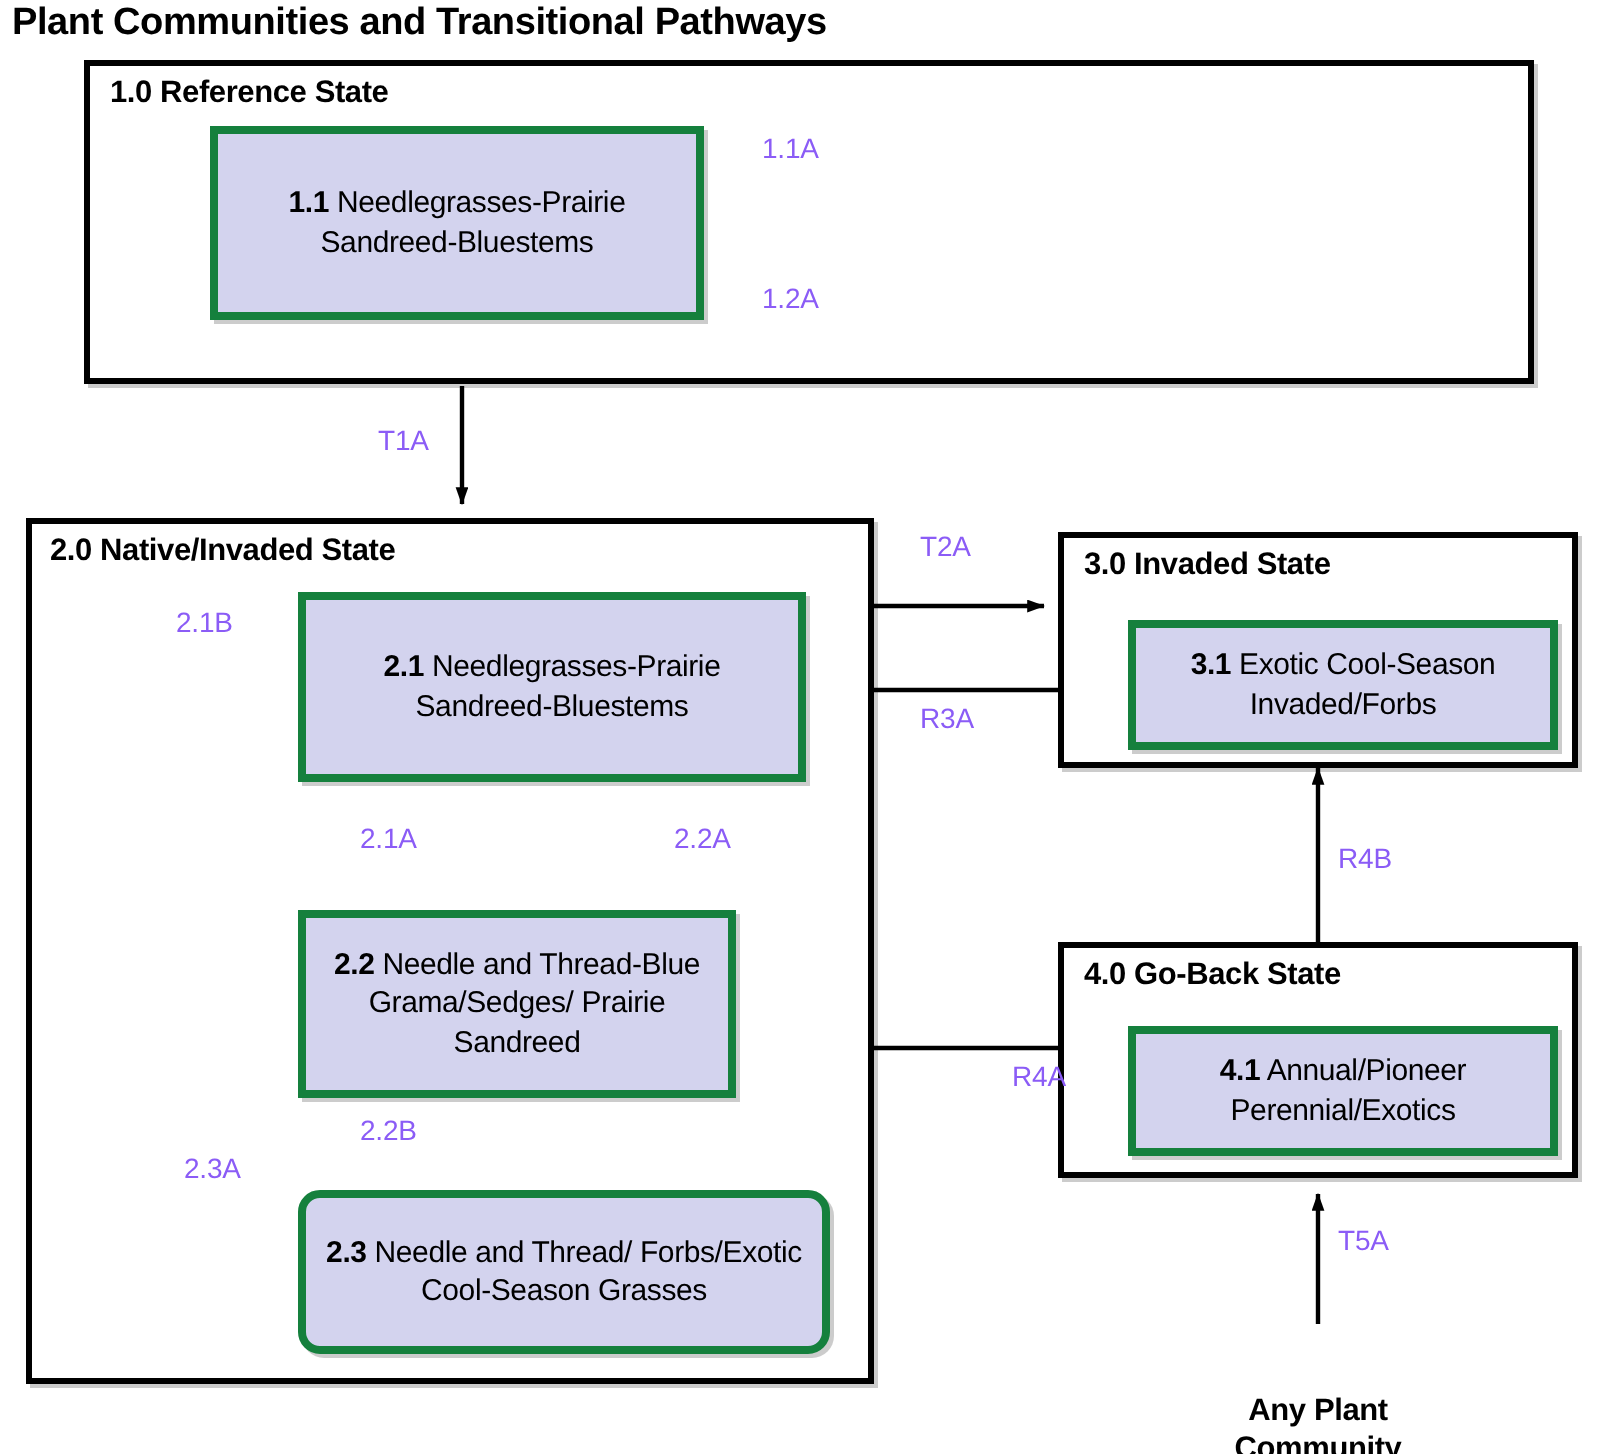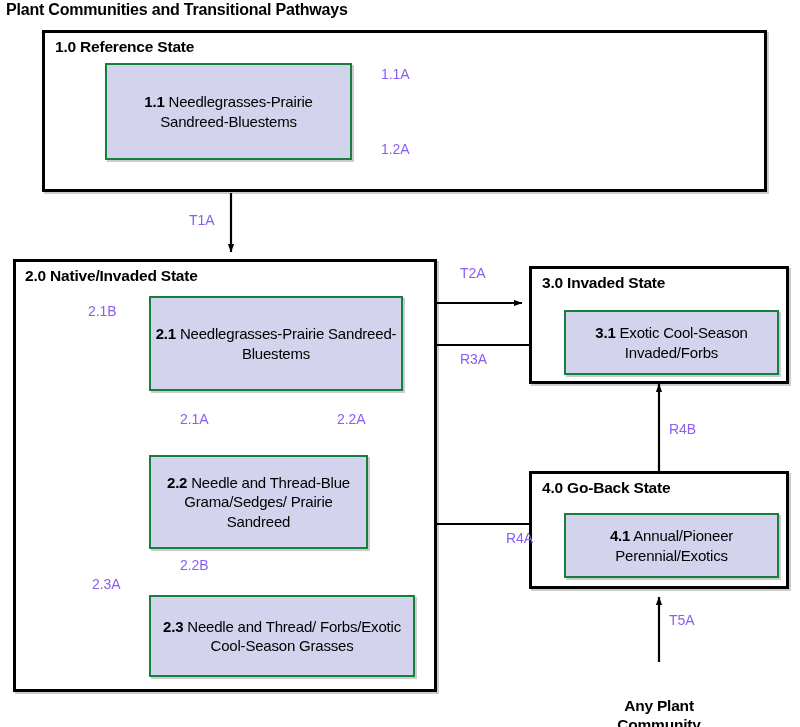--- a/index.html
+++ b/index.html
@@ -17,21 +17,21 @@
     width: 800px;
     height: 727px;
     overflow: hidden;
     background: #ffffff;
   }
   
   .diagram-title {
     position: absolute;
     left: 6px;
     top: 1px;
-    font-size: 16px;
+    font-size: 19px;
     font-weight: bold;
     letter-spacing: -0.2px;
     white-space: nowrap;
   }
   
   .state-box {
     position: absolute;
     box-sizing: border-box;
     border: 3px solid #000000;
     background: #ffffff;
@@ -42,21 +42,21 @@
     font-size: 15.5px;
     font-weight: bold;
     letter-spacing: -0.2px;
     white-space: nowrap;
     text-align: right;
   }
   
   .community-box {
     position: absolute;
     box-sizing: border-box;
-    border: 2px solid #15803d;
+    border: 4px solid #15803d;
     background: #d3d3ee;
     box-shadow: 2px 2px 0 rgba(0,0,0,0.20);
     display: flex;
     align-items: center;
     justify-content: center;
     text-align: center;
     font-size: 15px;
     line-height: 1.28;
     letter-spacing: -0.2px;
     padding: 2px 4px;
@@ -155,21 +155,21 @@
     </span>
   </div>
 
   <div class="community-box" style="left:149px; top:455px; width:219px; height:94px;">
     <span>
       <span class="num">2.2</span> 
       <span>Needle and Thread-Blue Grama/Sedges/ Prairie Sandreed</span>
     </span>
   </div>
 
-  <div class="community-box" style="left:149px; top:595px; width:266px; height:82px;">
+  <div class="community-box" style="left:149px; top:595px; width:266px; height:82px;border-radius:11px;">
     <span>
       <span class="num">2.3</span> 
       <span>Needle and Thread/ Forbs/Exotic Cool-Season Grasses</span>
     </span>
   </div>
 
   <div class="state-box" style="left:529px; top:266px; width:260px; height:118px;"></div>
   <div class="state-label" style="left:542px; top:274px;">3.0 Invaded State</div>
 
   <div class="community-box" style="left:564px; top:310px; width:215px; height:65px;">

